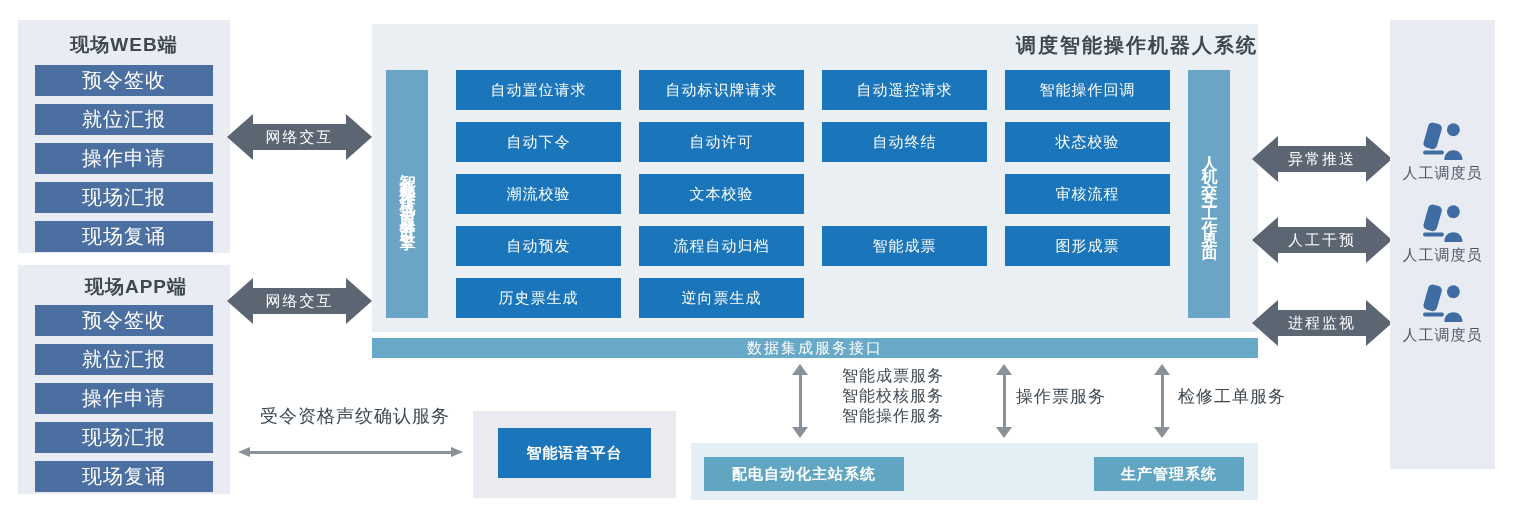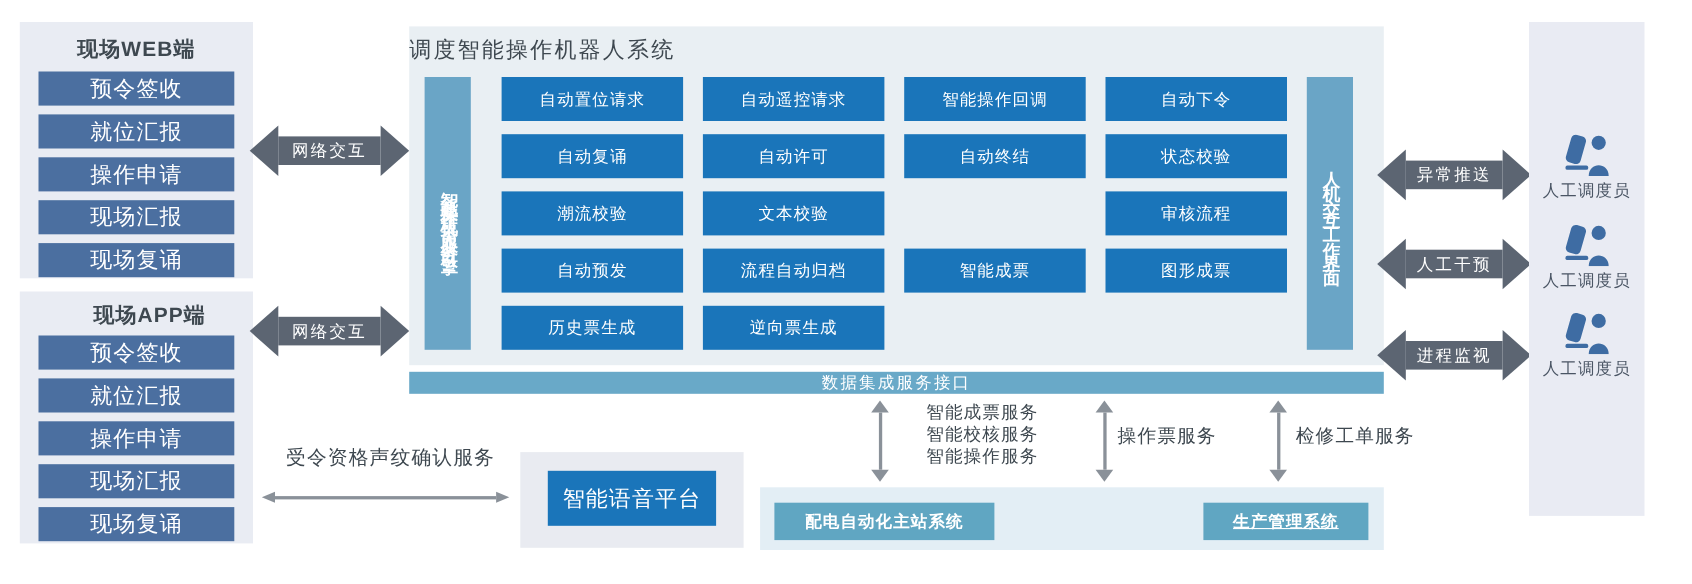--- a/index.html
+++ b/index.html
@@ -39,22 +39,22 @@
   
   .h-arrow{position:absolute;display:flex;align-items:center;height:46px;}
   .h-arrow .tri{width:0;height:0;border-top:23px solid transparent;border-bottom:23px solid transparent;}
   .h-arrow .tri.l{border-right:26px solid var(--big_arrow_gray);}
   .h-arrow .tri.r{border-left:26px solid var(--big_arrow_gray);}
   .h-arrow .bar{flex:1;height:26px;background:var(--big_arrow_gray);color:#fff;font-size:15px;
                 display:flex;align-items:center;justify-content:center;letter-spacing:2px;white-space:nowrap;}
 
   
   .main-panel{position:absolute;left:372px;top:24px;width:886px;height:308px;background:var(--panel_bg);}
-  .main-title{position:absolute;top:8px;left:0;right:0;text-align:left;font-size:20px;
-              font-weight:400;color:var(--title_text);letter-spacing:2px;}
+  .main-title{position:absolute;top:8px;left:0;right:0;text-align:right;font-size:20px;
+              font-weight:700;color:var(--title_text);letter-spacing:2px;}
   .vbar{position:absolute;top:46px;width:42px;height:248px;background:var(--teal_bar);color:#fff;
         display:flex;align-items:center;justify-content:center;
         writing-mode:vertical-lr;text-orientation:upright;font-size:16px;font-weight:600;}
   .vbar.left{left:14px;letter-spacing:6px;}
   .vbar.right{left:816px;letter-spacing:13px;}
   .grid{position:absolute;left:84px;top:46px;display:grid;
         grid-template-columns:repeat(4,165px);grid-auto-rows:40px;column-gap:18px;row-gap:12px;}
   .module{background:var(--module_blue);color:#fff;font-size:15px;font-weight:500;letter-spacing:1px;
           display:flex;align-items:center;justify-content:center;}
   .cell-empty{visibility:hidden;}
@@ -71,33 +71,33 @@
   .v-arrow .shaft{width:3px;flex:1;background:var(--thin_arrow_gray);}
 
   .svc-label{position:absolute;color:var(--title_text);font-size:16px;line-height:20px;letter-spacing:1px;white-space:nowrap;}
 
   
   .systems-panel{position:absolute;left:691px;top:443px;width:567px;height:57px;background:var(--systems_panel_bg);}
   .system-box{position:absolute;top:14px;height:34px;background:var(--system_box_teal);color:#fff;
               font-size:15px;font-weight:600;letter-spacing:1px;display:flex;align-items:center;justify-content:center;}
   .system-box.b1{left:13px;width:200px;}
   .system-box.b2{left:232px;width:150px;}
-  .system-box.b3{left:403px;width:150px;text-decoration:underline;}
+  .system-box.b3{left:403px;width:150px;}
 
   
   .voice-label{position:absolute;left:240px;top:404px;width:230px;text-align:center;
                font-size:18px;color:var(--title_text);letter-spacing:1px;white-space:nowrap;}
   .line-arrow{position:absolute;left:238px;top:446px;width:225px;height:12px;display:flex;align-items:center;}
   .line-arrow .tri{width:0;height:0;border-top:5px solid transparent;border-bottom:5px solid transparent;}
   .line-arrow .tri.l{border-right:12px solid var(--thin_arrow_gray);}
   .line-arrow .tri.r{border-left:12px solid var(--thin_arrow_gray);}
   .line-arrow .shaft{flex:1;height:3px;background:var(--thin_arrow_gray);}
   .voice-panel{position:absolute;left:473px;top:411px;width:203px;height:87px;background:var(--voice_panel_bg);}
   .voice-box{position:absolute;left:25px;top:17px;width:153px;height:50px;background:var(--module_blue);
-             color:#fff;font-size:20px;font-weight:400;letter-spacing:1px;
+             color:#fff;font-size:15px;font-weight:700;letter-spacing:1px;
              display:flex;align-items:center;justify-content:center;}
 
   
   .right-panel{position:absolute;left:1390px;top:20px;width:105px;height:449px;background:var(--right_panel_bg);}
   .dispatcher{position:absolute;left:0;width:105px;display:flex;flex-direction:column;align-items:center;}
   .dispatcher .person-icon{width:46px;height:38px;fill:var(--dispatcher_icon_blue);}
   .dispatcher .dlabel{margin-top:4px;font-size:15px;color:#4a5564;letter-spacing:1px;white-space:nowrap;}
   .dispatcher.d1{top:102px;} .dispatcher.d2{top:184px;} .dispatcher.d3{top:264px;}
 </style>
 </head>
@@ -136,24 +136,24 @@
     <span class="tri l"></span>
     <span class="bar">网络交互</span>
     <span class="tri r"></span>
   </div>
 
   <section class="main-panel">
     <div class="main-title">调度智能操作机器人系统</div>
     <div class="vbar left">智能操作机器人服务引擎</div>
     <div class="grid">
       <div class="module">自动置位请求</div>
+      <div class="module">自动标识牌请求</div>
       <div class="module">自动遥控请求</div>
       <div class="module">智能操作回调</div>
       <div class="module">自动下令</div>
-      <div class="module">自动复诵</div>
       <div class="module">自动许可</div>
       <div class="module">自动终结</div>
       <div class="module">状态校验</div>
       <div class="module">潮流校验</div>
       <div class="module">文本校验</div>
       <div class="cell-empty"></div>
       <div class="module">审核流程</div>
       <div class="module">自动预发</div>
       <div class="module">流程自动归档</div>
       <div class="module">智能成票</div>

